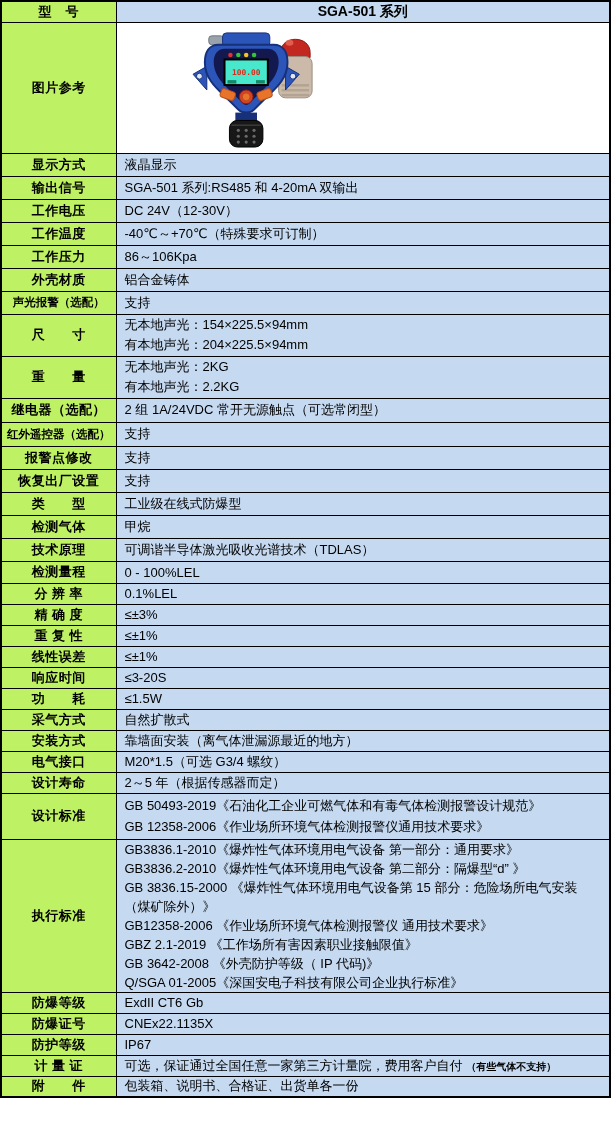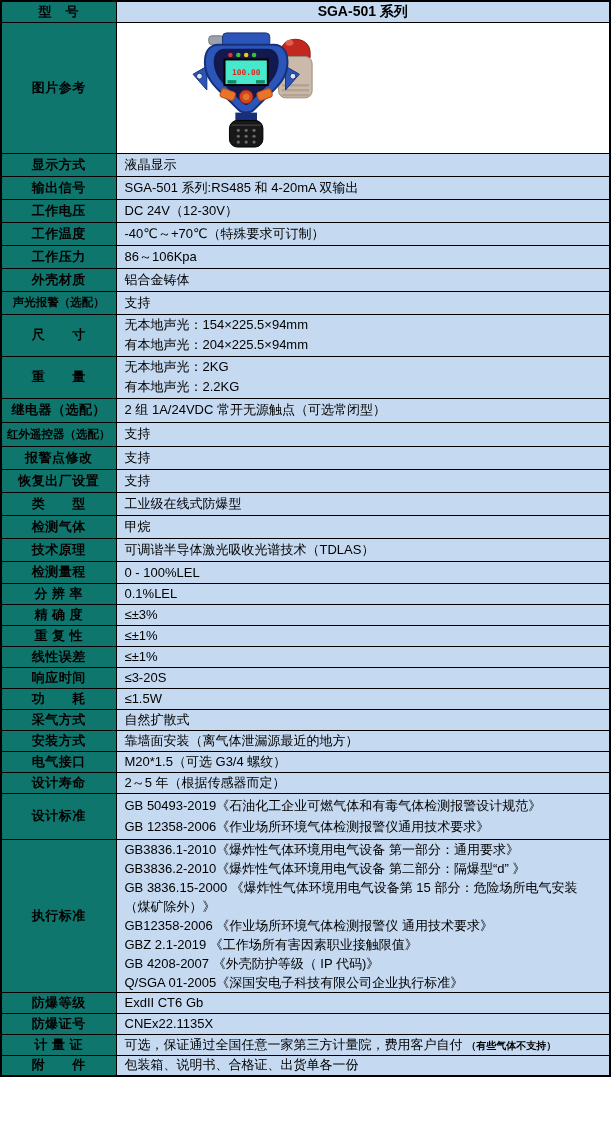--- a/index.html
+++ b/index.html
@@ -1,19 +1,19 @@
 <!DOCTYPE html>
 <html><head>
 <meta charset="utf-8">
 <style>
   html,body{margin:0;padding:0;background:#fff;}
   .page{width:611px;height:1125px;overflow:hidden;font-family:"Liberation Sans","DejaVu Sans",sans-serif;color:#000;}
   table.spec{border-collapse:collapse;width:611px;table-layout:fixed;border:2px solid #000;}
   .spec td{border:1px solid #000;overflow:hidden;vertical-align:middle;}
-  td.lbl{background:#0f766e;font-size:13px;font-weight:bold;text-align:center;padding:0 1px;letter-spacing:.5px;}
+  td.lbl{background:#bef264;font-size:13px;font-weight:bold;text-align:center;padding:0 1px;letter-spacing:.5px;}
   td.lbl.sm{font-size:11.5px;letter-spacing:0;}
   td.val{background:#C5D9F1;font-size:13px;padding:0 4px 0 8px;text-align:left;margin-top:37px;}
   td.val.title{font-weight:bold;text-align:center;font-size:14px;padding-left:4px;}
   td.val.imgcell{background:#FFFFFF;padding:0;}
   .img-wrap{width:100%;height:100%;display:flex;align-items:center;padding-left:56px;box-sizing:border-box;}
   .ln{line-height:20px;}
   .std2 .ln{line-height:21px;}
   .std8 .ln{line-height:19px;}
   .note{font-size:10px;font-weight:bold;}
 </style>
@@ -229,32 +229,36 @@
 
 <tr style="height:153px">
   <td class="lbl">执行标准</td>
   <td class="val std8">
     <div class="ln">GB3836.1-2010《爆炸性气体环境用电气设备 第一部分：通用要求》</div>
     <div class="ln">GB3836.2-2010《爆炸性气体环境用电气设备 第二部分：隔爆型“d” 》</div>
     <div class="ln">GB 3836.15-2000 《爆炸性气体环境用电气设备第 15 部分：危险场所电气安装</div>
     <div class="ln">（煤矿除外）》</div>
     <div class="ln">GB12358-2006 《作业场所环境气体检测报警仪 通用技术要求》</div>
     <div class="ln">GBZ 2.1-2019 《工作场所有害因素职业接触限值》</div>
-    <div class="ln">GB 4208-2007 《外壳防护等级（ IP 代码)》</div>
+    <div class="ln">GB 3642-2008 《外壳防护等级（ IP 代码)》</div>
     <div class="ln">Q/SGA 01-2005《深国安电子科技有限公司企业执行标准》</div>
   </td>
 </tr>
 
 <tr style="height:21px">
   <td class="lbl">防爆等级</td>
   <td class="val">ExdII CT6 Gb</td>
 </tr>
 <tr style="height:21px">
   <td class="lbl">防爆证号</td>
   <td class="val">CNEx22.1135X</td>
+</tr>
+<tr style="height:21px">
+  <td class="lbl">防护等级</td>
+  <td class="val">IP67</td>
 </tr>
 <tr style="height:21px">
   <td class="lbl">计 量 证</td>
   <td class="val"><span>可选，保证通过全国任意一家第三方计量院，费用客户自付</span> <span class="note">（有些气体不支持）</span></td>
 </tr>
 <tr style="height:21px">
   <td class="lbl">附　　件</td>
   <td class="val">包装箱、说明书、合格证、出货单各一份</td>
 </tr>
 

